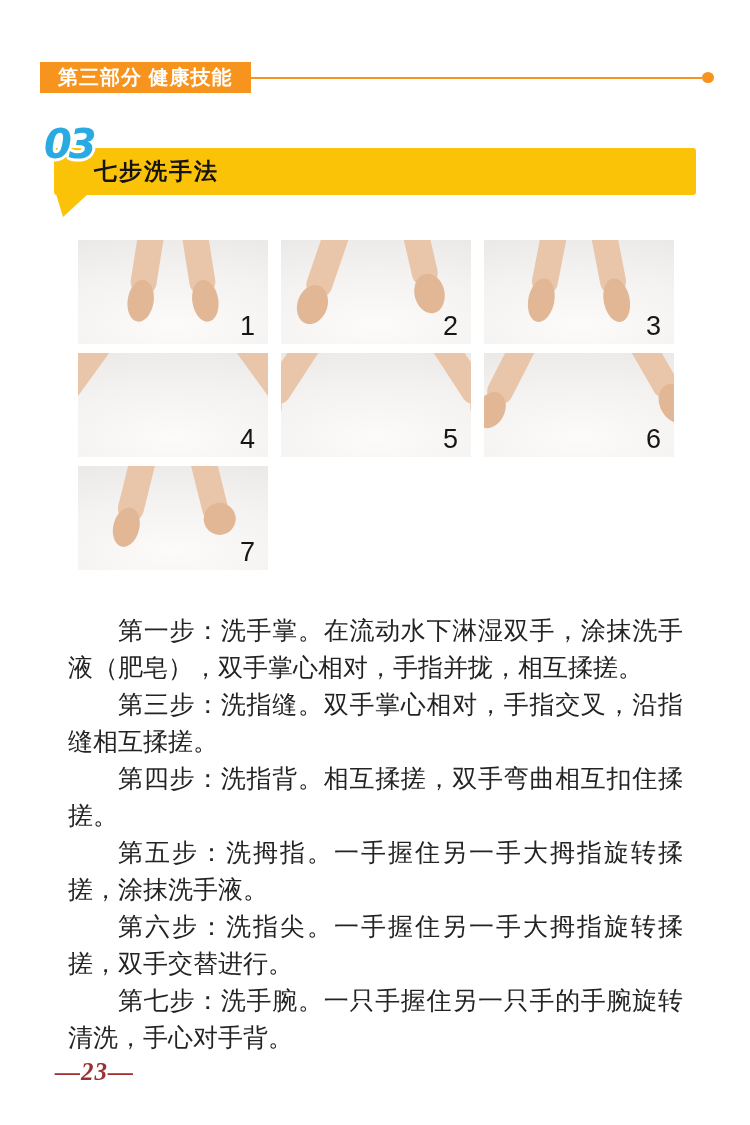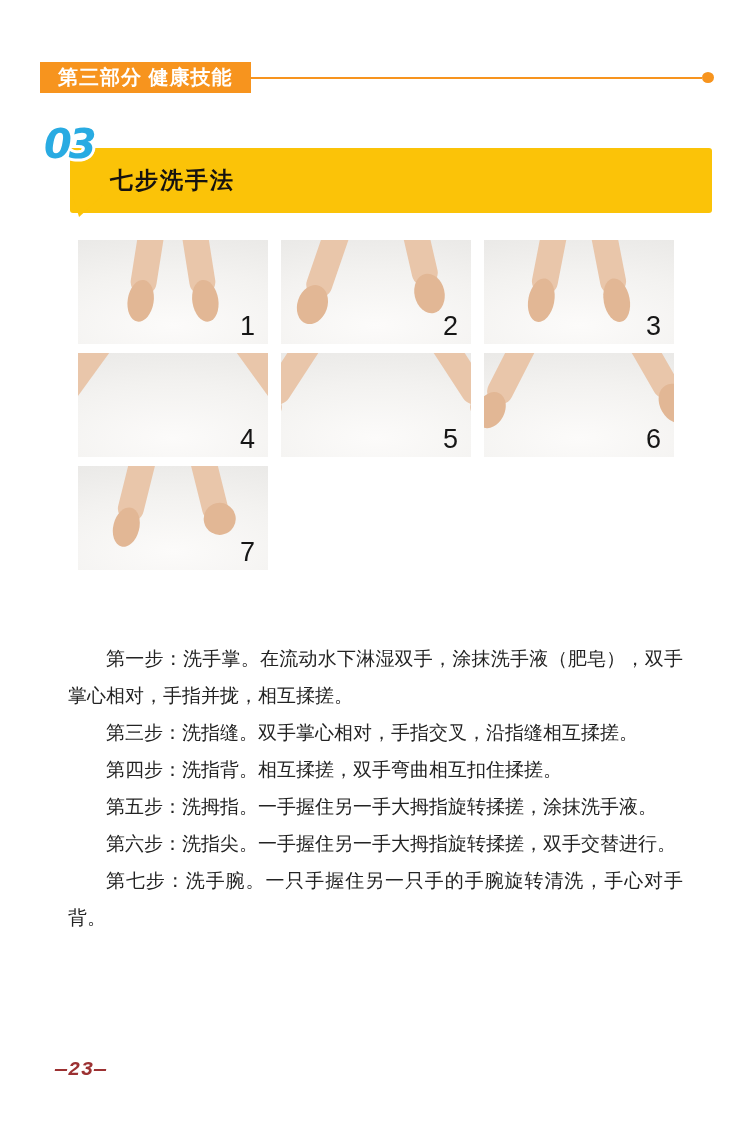--- a/index.html
+++ b/index.html
@@ -12,21 +12,21 @@
   .header{position:absolute;left:40px;top:62px;right:36px;display:flex;align-items:center;}
   .section-tag{
     background:var(--orange,#F7941E);color:#fff;font-weight:bold;font-size:20px;
     line-height:31px;padding:0 18px;letter-spacing:1px;white-space:nowrap;
   }
   .header-line{flex:1;height:2px;background:var(--orange,#F7941E);}
   .header-dot{width:12px;height:11px;border-radius:50%;background:var(--orange,#F7941E);}
 
   
   .title-banner{
-    position:absolute;left:70px;top:148px;width:642px;height:65px;
+    position:absolute;left:54px;top:148px;width:642px;height:47px;
     background:var(--yellow,#FCC30B);border-radius:3px;
     display:flex;align-items:center;
   }
   .title-text{
     padding-left:40px;font-size:23px;font-weight:bold;color:#151210;letter-spacing:2px;
   }
   .banner-tail{
     position:absolute;left:2px;top:46px;width:32px;height:23px;
     background:var(--yellow,#FCC30B);
     clip-path:polygon(0 0,100% 0,22% 100%);
@@ -61,30 +61,30 @@
   .p5{--lx:40px; --ly:-28px; --lr:33deg; --rx:150px; --ry:-28px; --rr:-33deg;}
   .p6{--lx:52px; --ly:-32px; --lr:27deg; --rx:142px; --ry:-36px; --rr:-30deg;}
   .p7{--lx:72px; --ly:-34px; --lr:14deg; --rx:118px; --ry:-34px; --rr:-14deg;}
   .photo-num{
     position:absolute;right:13px;bottom:2px;z-index:2;
     font-family:"Liberation Sans",sans-serif;font-size:27px;color:#161616;
   }
 
   
   .steps{
-    position:absolute;left:68px;top:640px;width:615px;
-    font-size:19px;line-height:37px;color:#232323;text-align:justify;
+    position:absolute;left:68px;top:612px;width:615px;
+    font-size:25px;line-height:37px;color:#232323;text-align:justify;
   }
   .steps p{margin:0;text-indent:2em;}
 
   
   .page-number{
     position:absolute;left:55px;top:1058px;
-    font-family:Liberation Mono, monospace;font-style:italic;font-weight:bold;
-    font-size:20px;color:var(--red,#9C3132);letter-spacing:1px;
+    font-family:Liberation Serif, serif;font-style:italic;font-weight:bold;
+    font-size:25px;color:var(--red,#9C3132);letter-spacing:1px;
   }
 </style>
 </head>
 <body>
 
 <div class="page">
 
   <div class="header">
     <div class="section-tag">第三部分 健康技能</div>
     <div class="header-line"></div>

